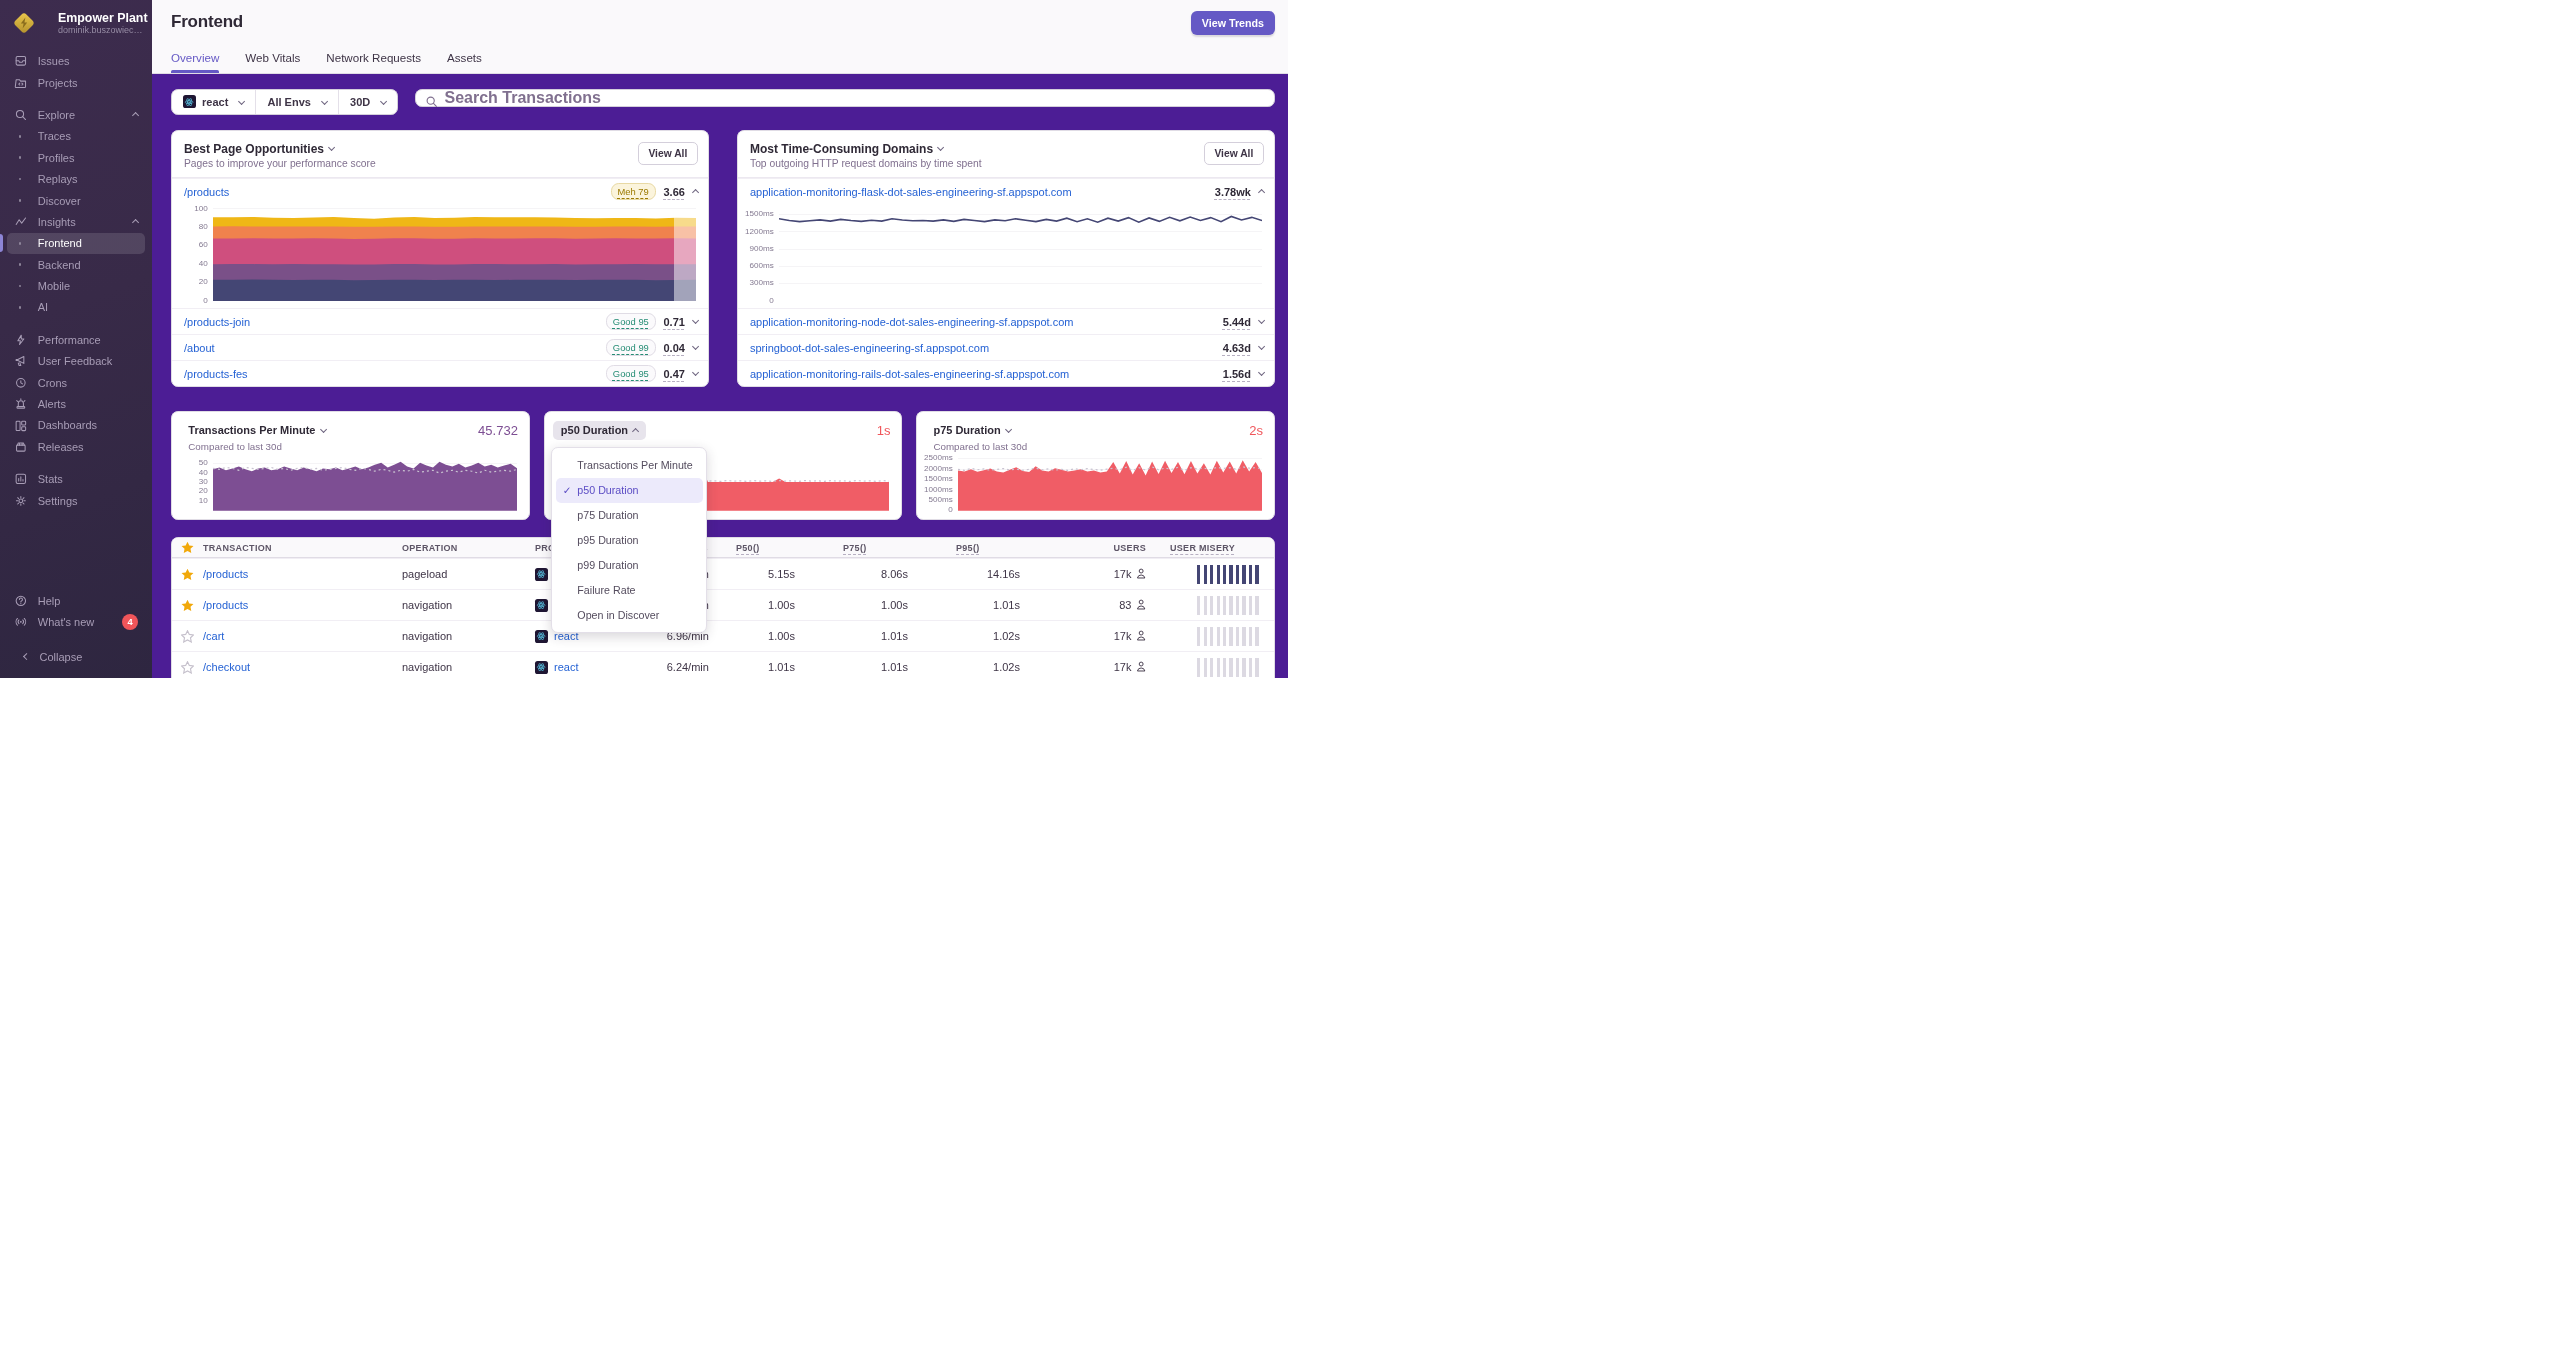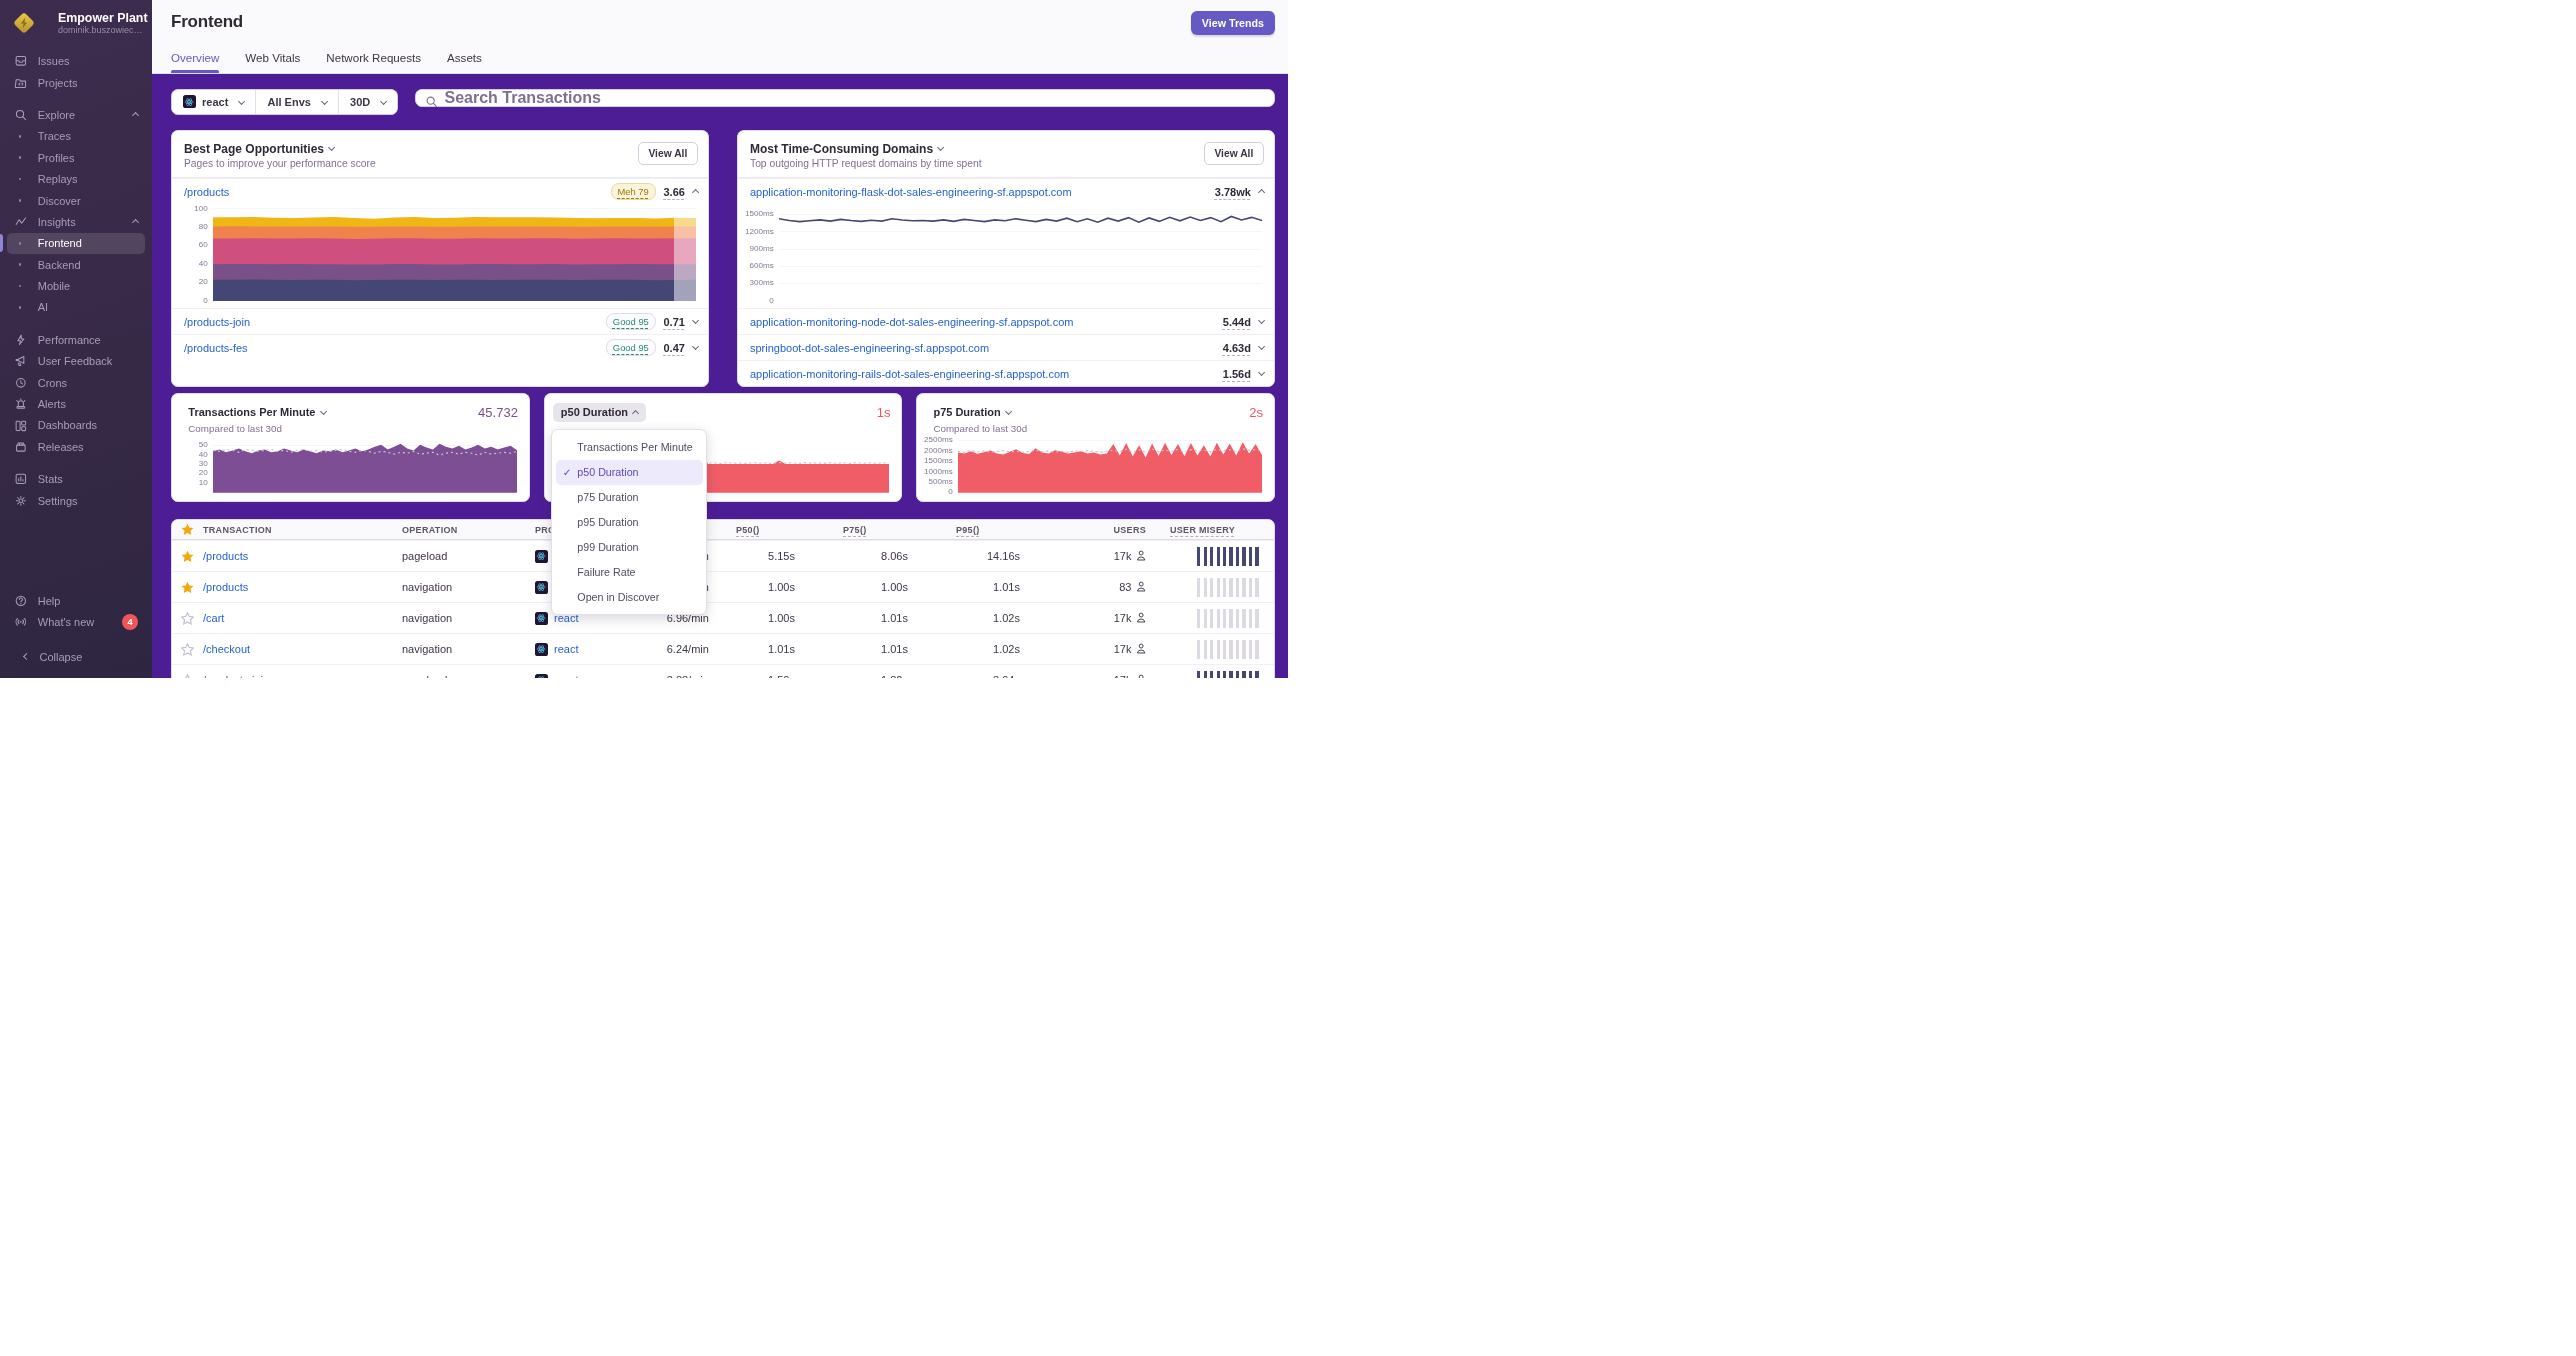--- a/index.html
+++ b/index.html
@@ -59,21 +59,21 @@
   .seg-btn .chev { color:#6f6680; }
   .proj-ico { width:13px; height:13px; border-radius:2.6px; background:#1f1633; display:flex; align-items:center; justify-content:center; }
   .proj-ico svg { width:10.3px; height:10.3px; }
   .search { flex:1; position:relative; }
   .search input { width:100%; height:18px; border:0.9px solid #d4cfdb; border-radius:6.9px; padding:0 8.6px 0 28px;
     font-size:16px; color:#3e3446; font-family:inherit; outline:none;font-weight:bold; }
   .search input::placeholder { color:#80708f; }
   .search .mag { position:absolute; left:9.4px; top:6px; color:#80708f; }
 
   
-  .panels { display:grid; grid-template-columns:1fr 1fr; gap:28px; margin-bottom:6px; }
+  .panels { display:grid; grid-template-columns:1fr 1fr; gap:28px; margin-bottom:24px; }
   .panel { border:0.9px solid #e0dce5; border-radius:6.9px; background:#fff; height:257px; overflow:hidden; }
   .panel-head { position:relative; padding:9.4px 12px 7.7px 12px; border-bottom:0.9px solid #ece8f0; }
   .panel-title { font-size:12px; font-weight:700; color:#2f2936; display:inline-flex; align-items:center; cursor:pointer; }
   .panel-title .chev { color:#6f6680; }
   .panel-sub { font-size:10.3px; color:#80708f; margin-top:2.6px; }
   .btn-sec { position:absolute; right:10.3px; top:10.3px; background:#fff; border:0.9px solid #d4cfdb; border-radius:5.1px;
     font-size:10.3px; font-weight:700; color:#3e3446; padding:5.1px 9.4px; cursor:pointer; font-family:inherit; }
   .prow { display:flex; align-items:center; height:26px; padding:0 10.3px 0 12px; border-top:0.9px solid #f1eef4; font-size:11px; cursor:pointer; }
   .prow:first-child { border-top:none; }
   .plink { color:#2562d4; text-decoration:none; white-space:nowrap; overflow:hidden; text-overflow:ellipsis; }
@@ -420,20 +420,27 @@
               </div>
             </div>
             <div class="prow">
               <a class="plink">/products-join</a>
               <span class="sp"></span>
               <span class="badge good"><i>Good 95</i></span>
               <span class="pval">0.71</span>
               <span class="chev"></span>
             </div>
             <div class="prow">
+              <a class="plink">/about</a>
+              <span class="sp"></span>
+              <span class="badge good"><i>Good 99</i></span>
+              <span class="pval">0.04</span>
+              <span class="chev"></span>
+            </div>
+            <div class="prow">
               <a class="plink">/products-fes</a>
               <span class="sp"></span>
               <span class="badge good"><i>Good 95</i></span>
               <span class="pval">0.47</span>
               <span class="chev"></span>
             </div>
           </section>
         <section class="panel" id="domains-panel">
             <div class="panel-head"><span class="panel-title">Most Time-Consuming Domains<span class="chev"></span></span><div class="panel-sub">Top outgoing HTTP request domains by time spent</div><button class="btn-sec">View All</button></div>
             <div class="prow">

